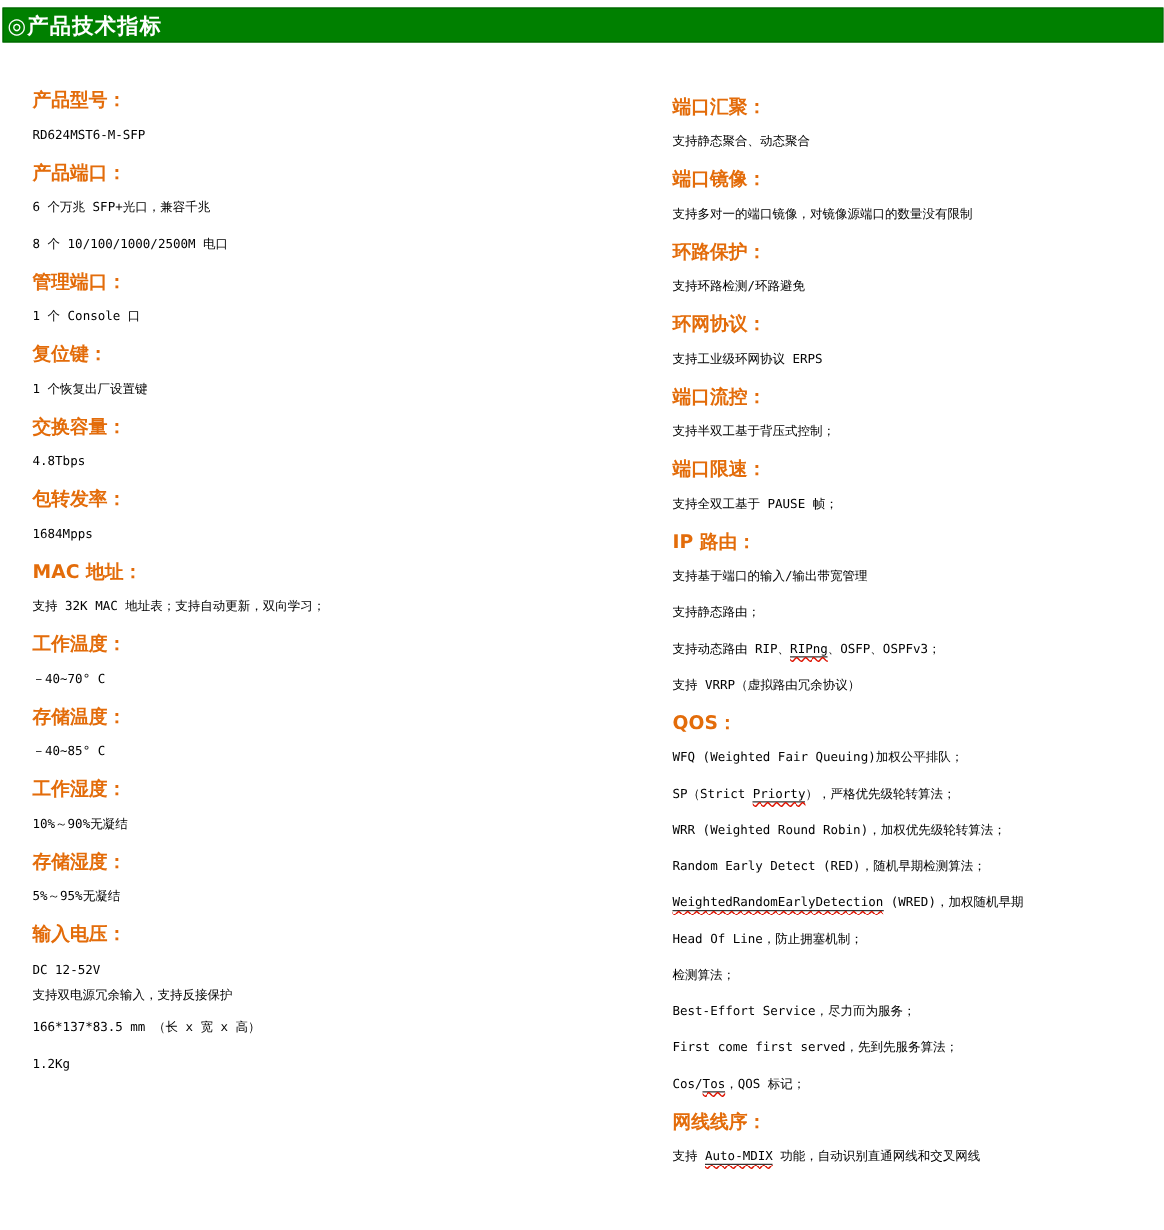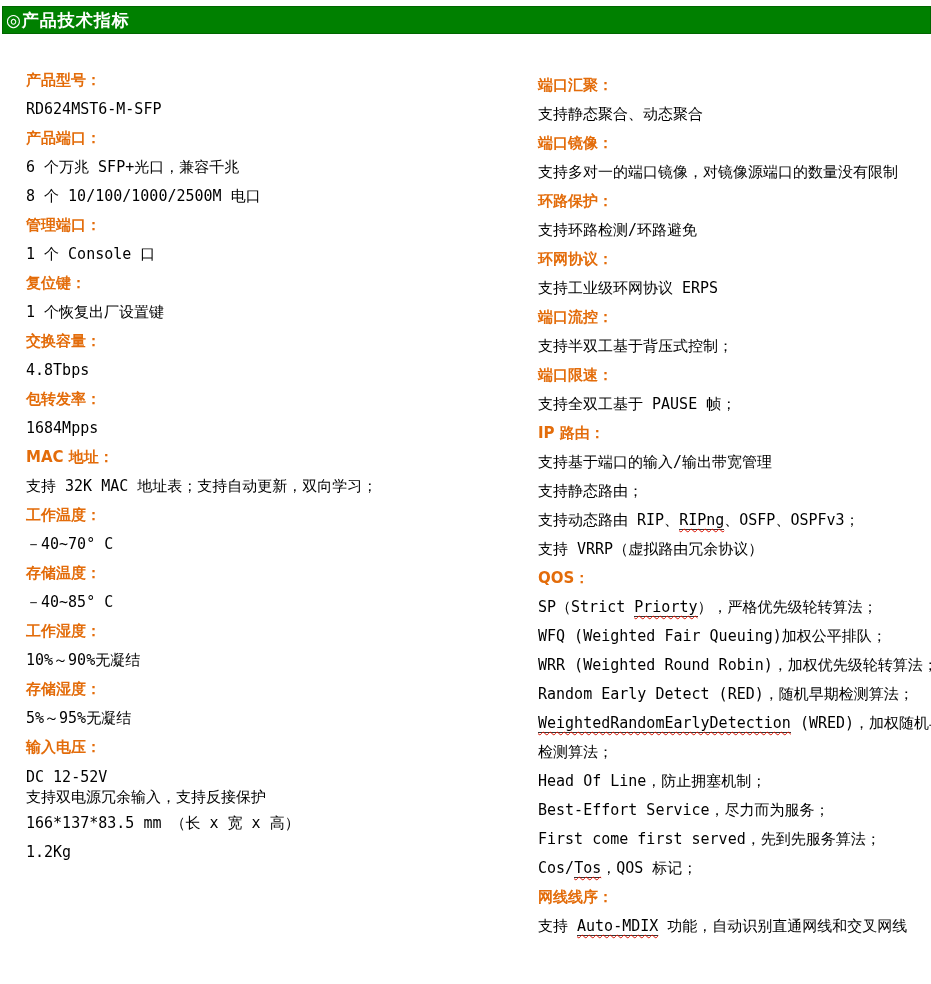--- a/index.html
+++ b/index.html
@@ -51,21 +51,21 @@
     color: #E36C0A;
     font-family: "DejaVu Sans", sans-serif;
     font-weight: bold;
     font-size: 15px;
     line-height: 18px;
     margin: 0 0 11px 0;
   }
   p.spec-text {
     color: #000000;
     font-family: "DejaVu Sans Mono", "DejaVu Sans", monospace;
-    font-size: 15px;
+    font-size: 10px;
     line-height: 18px;
     margin: 0 0 11px 0;
     white-space: nowrap;
   }
   p.spec-text.tight {
     line-height: 20px;
     margin-bottom: 7px;
   }
   .squiggle {
     border-bottom: 1px solid #333333;
@@ -124,27 +124,27 @@
         <p class="spec-heading">端口流控：</p>
         <p class="spec-text">支持半双工基于背压式控制；</p>
         <p class="spec-heading">端口限速：</p>
         <p class="spec-text">支持全双工基于 PAUSE 帧；</p>
         <p class="spec-heading">IP 路由：</p>
         <p class="spec-text">支持基于端口的输入/输出带宽管理</p>
         <p class="spec-text">支持静态路由；</p>
         <p class="spec-text"><span>支持动态路由 RIP、</span><span class="squiggle">RIPng</span><span>、OSFP、OSPFv3；</span></p>
         <p class="spec-text">支持 VRRP（虚拟路由冗余协议）</p>
         <p class="spec-heading">QOS：</p>
+        <p class="spec-text">WFQ (Weighted Fair Queuing)加权公平排队；</p>
         <p class="spec-text"><span>SP（Strict </span><span class="squiggle">Priorty</span><span>），严格优先级轮转算法；</span></p>
-        <p class="spec-text">WFQ (Weighted Fair Queuing)加权公平排队；</p>
         <p class="spec-text">WRR (Weighted Round Robin)，加权优先级轮转算法；</p>
         <p class="spec-text">Random Early Detect (RED)，随机早期检测算法；</p>
         <p class="spec-text"><span class="squiggle">WeightedRandomEarlyDetection</span><span> (WRED)，加权随机早期</span></p>
+        <p class="spec-text">Head Of Line，防止拥塞机制；</p>
         <p class="spec-text">检测算法；</p>
-        <p class="spec-text">Head Of Line，防止拥塞机制；</p>
         <p class="spec-text">Best-Effort Service，尽力而为服务；</p>
         <p class="spec-text">First come first served，先到先服务算法；</p>
         <p class="spec-text"><span>Cos/</span><span class="squiggle">Tos</span><span>，QOS 标记；</span></p>
         <p class="spec-heading">网线线序：</p>
         <p class="spec-text"><span>支持 </span><span class="squiggle">Auto-MDIX</span><span> 功能，自动识别直通网线和交叉网线</span></p>
       </div>
   </div>
 
 </div>
 

